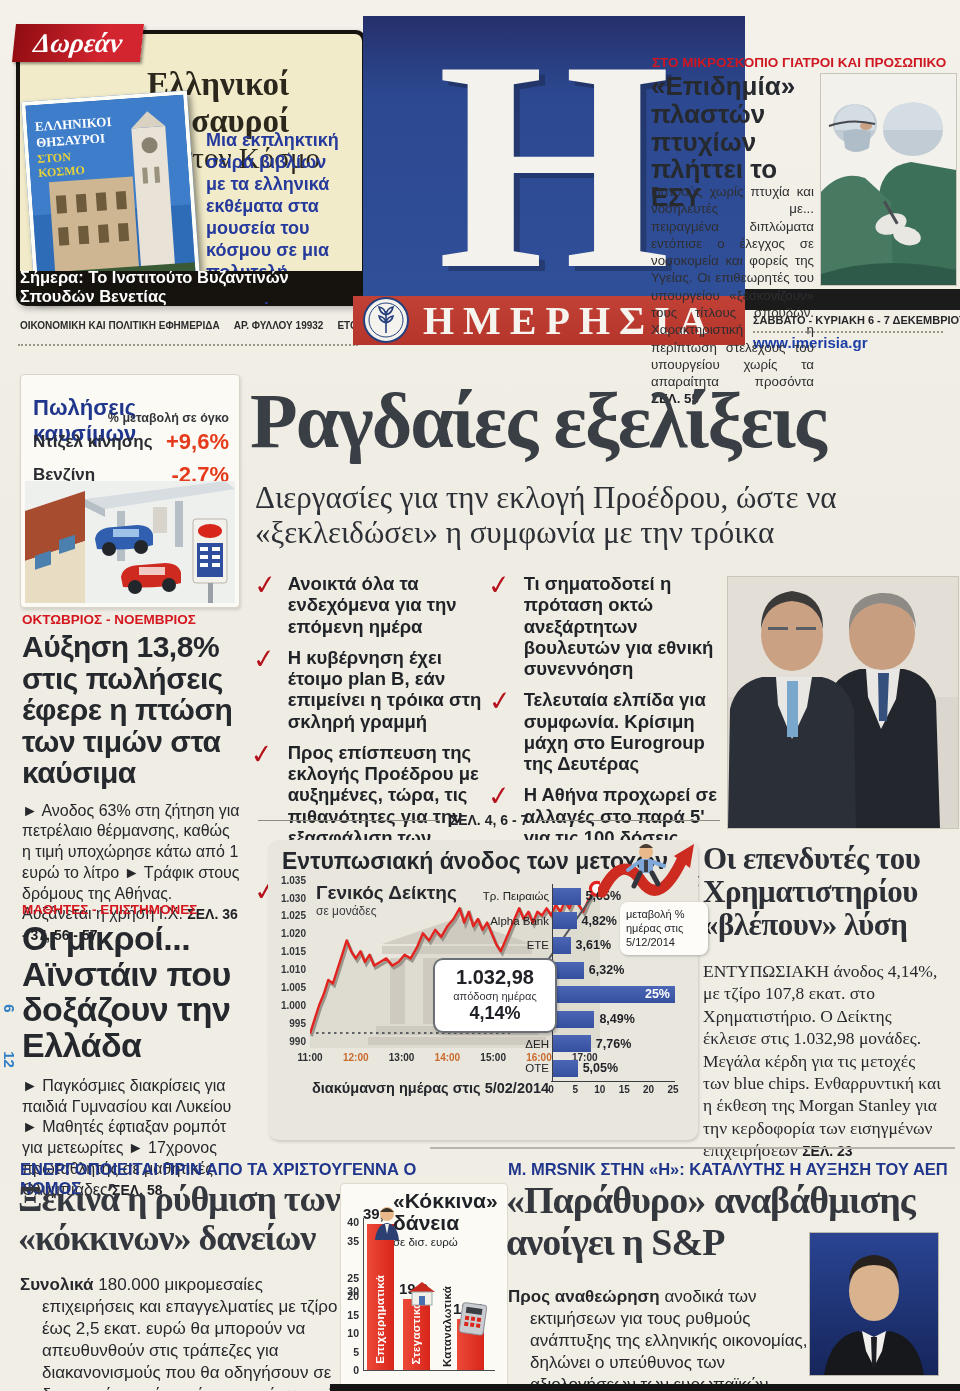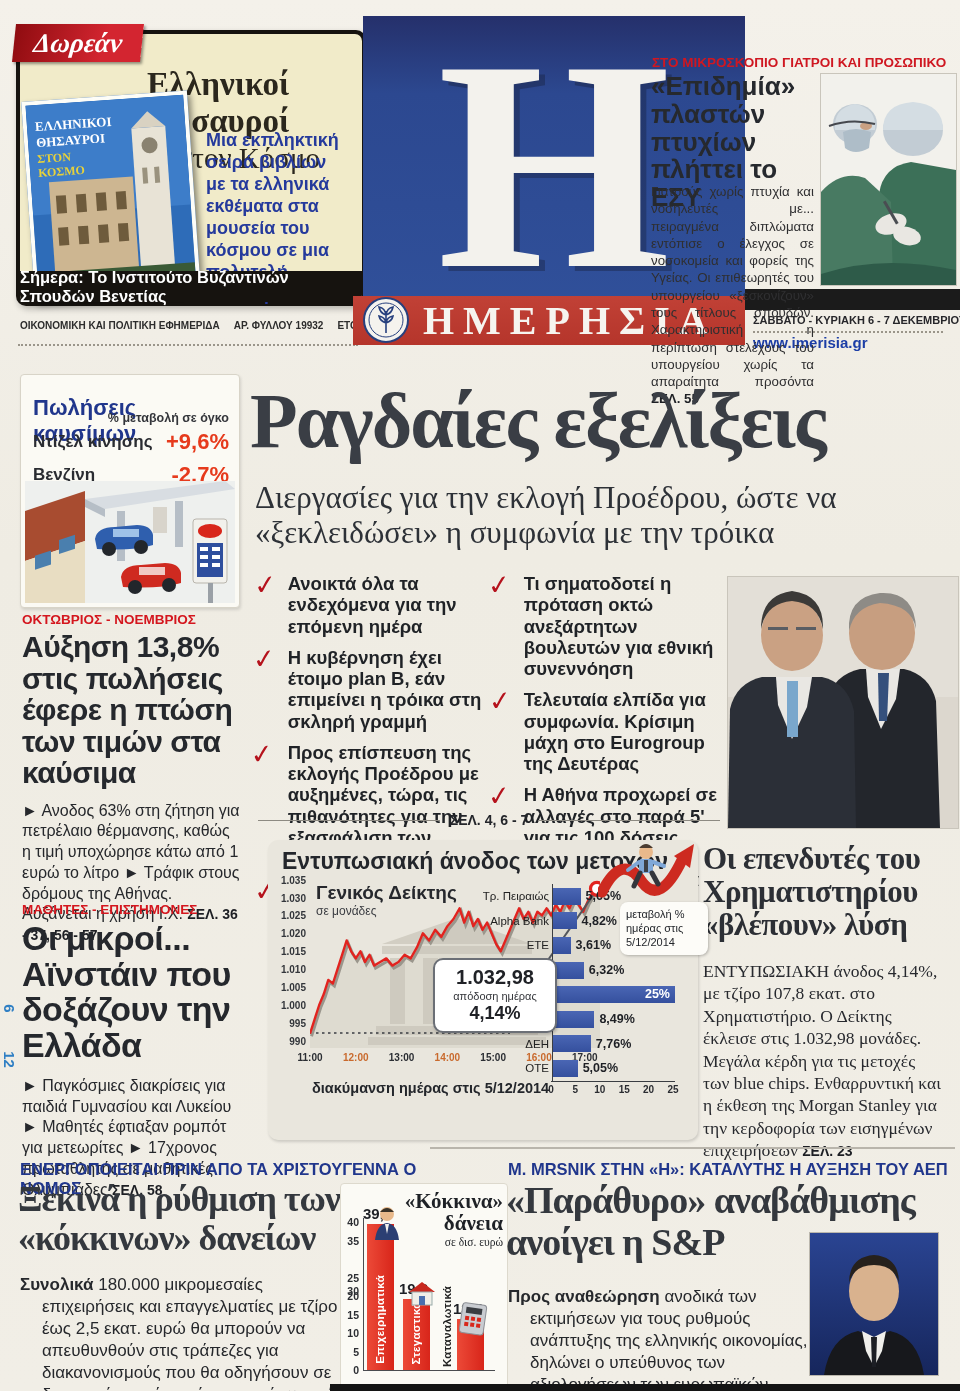--- a/index.html
+++ b/index.html
@@ -99,21 +99,21 @@
   .cartoon{position:absolute;left:330px;top:-6px;width:100px;height:70px;z-index:3;}
   
   .ra-head{left:703px;top:843px;width:242px;font-size:31px;font-weight:bold;color:#2c2f35;line-height:1.06;letter-spacing:-.5px;}
   .ra-body{left:703px;top:960px;width:238px;font-size:17.5px;color:#27292e;line-height:1.28;}
   
   .divider{left:430px;top:1147px;width:525px;border-top:2px solid #b9b5ac;}
   .bl-kicker{left:20px;top:1160px;width:420px;color:#20368c;font-size:16.5px;font-weight:bold;}
   .bl-head{left:18px;top:1180px;width:335px;font-size:36px;font-weight:bold;color:#34383e;line-height:1.08;letter-spacing:-1px;}
   .bl-body{left:20px;top:1274px;width:318px;font-size:17px;color:#26282c;line-height:1.3;padding-left:22px;text-indent:-22px;}
   .loans{left:340px;top:1183px;width:166px;height:206px;background:#fbfaf5;border:1px solid #ddd9cd;border-radius:4px;}
-  .loans-title{position:absolute;left:52px;top:6px;width:110px;text-align:right;color:#1e2126;font-family:Liberation Serif, serif;}
+  .loans-title{position:absolute;left:52px;top:6px;width:110px;text-align:left;color:#1e2126;}
   .loans-title .t1,.loans-title .t2{font-size:21px;font-weight:bold;line-height:1.05;}
   .loans-title .t3{font-size:11.5px;margin-top:2px;}
   .loan-ylab{position:absolute;left:0;width:18px;text-align:right;font-size:10.5px;font-weight:bold;color:#2c2e33;}
   .loan-axis-v{position:absolute;left:22px;top:34px;width:0;height:152px;border-left:1.5px solid #4a4c50;}
   .loan-axis-h{position:absolute;left:22px;top:186px;width:132px;border-top:1.5px solid #4a4c50;}
   .lbar{position:absolute;width:27px;background:linear-gradient(90deg,#ec4a38,#d8251a);}
   .lval{position:absolute;font-size:15px;font-weight:bold;color:#1e2025;white-space:nowrap;}
   .llab{position:absolute;writing-mode:vertical-rl;transform:rotate(180deg);font-size:11.5px;font-weight:bold;letter-spacing:.3px;}
   .llab.w{color:#fff;} .llab.d{color:#222;}
   .br-kicker{left:508px;top:1160px;width:450px;color:#20368c;font-size:16.5px;font-weight:bold;}
@@ -385,21 +385,21 @@
     </svg>
     <div class="gd-xticks" id="gd-xticks">
         <div class="xtick c0" style="left: 0px;">11:00</div>
         <div class="xtick c1" style="left: 45.7895px;">12:00</div>
         <div class="xtick c0" style="left: 91.5789px;">13:00</div>
         <div class="xtick c1" style="left: 137.368px;">14:00</div>
         <div class="xtick c0" style="left: 183.158px;">15:00</div>
         <div class="xtick c1" style="left: 228.947px;">16:00</div>
         <div class="xtick c0" style="left: 274.737px;">17:00</div>
       </div>
-    <div class="gd-caption">διακύμανση ημέρας στις 5/12/2014</div>
+    <div class="gd-caption">διακύμανση ημέρας στις 5/02/2014</div>
     <div class="callout">
       <div class="v">1.032,98</div>
       <div class="t">απόδοση ημέρας</div>
       <div class="p">4,14%</div>
     </div>
     <div class="stock-rows" id="stock-rows">
         <div class="srow">
           <div class="slabel">Τρ. Πειραιώς</div>
           <div class="sarea">
             <div class="sbar" style="width: 27.572px;"></div>

